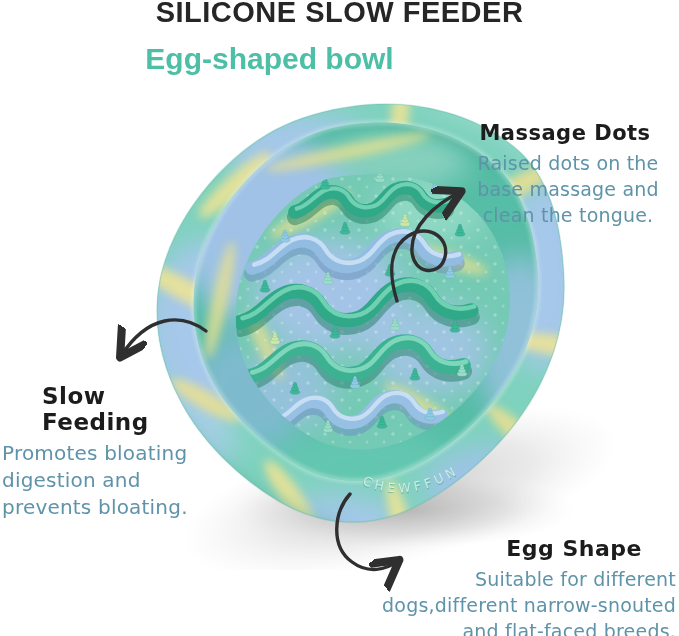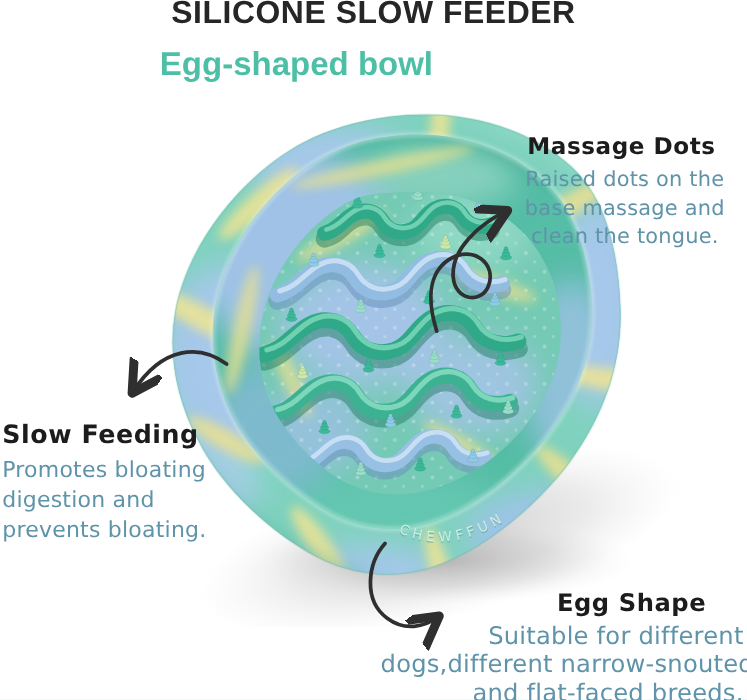--- a/index.html
+++ b/index.html
@@ -23,25 +23,25 @@
   .callout{position:absolute;font-family:"DejaVu Sans",sans-serif;}
   .callout h3{
     margin:0 0 5px 0;font-family:"DejaVu Sans",sans-serif;
     font-weight:bold;color:#1c1c1c;letter-spacing:.5px;
   }
   .callout .line{color:#5e93a9;white-space:nowrap;letter-spacing:.2px;}
   #callout-massage{right:6px;top:121px;width:210px;text-align:center;}
   #callout-massage h3{font-size:21px;padding-right:6px;}
   #callout-massage .line{font-size:19px;line-height:26px;}
   #callout-slow{left:2px;top:383px;width:200px;text-align:left;}
-  #callout-slow h3{font-size:23px;}
+  #callout-slow h3{font-size:23px;margin-left:40px;}
   #callout-slow .line{font-size:20px;line-height:27px;}
   #callout-egg{right:3px;top:536px;width:330px;text-align:right;}
   #callout-egg h3{font-size:22px;padding-right:34px;}
-  #callout-egg .line{font-size:22px;line-height:26px;}
+  #callout-egg .line{font-size:19px;line-height:26px;}
 </style>
 </head>
 <body>
 
 <div id="stage">
 
   <h1 class="main-title">SILICONE SLOW FEEDER</h1>
   <h2 class="sub-title">Egg-shaped bowl</h2>
 
   <svg class="bowl-svg" viewBox="0 0 520 480" aria-hidden="true">

